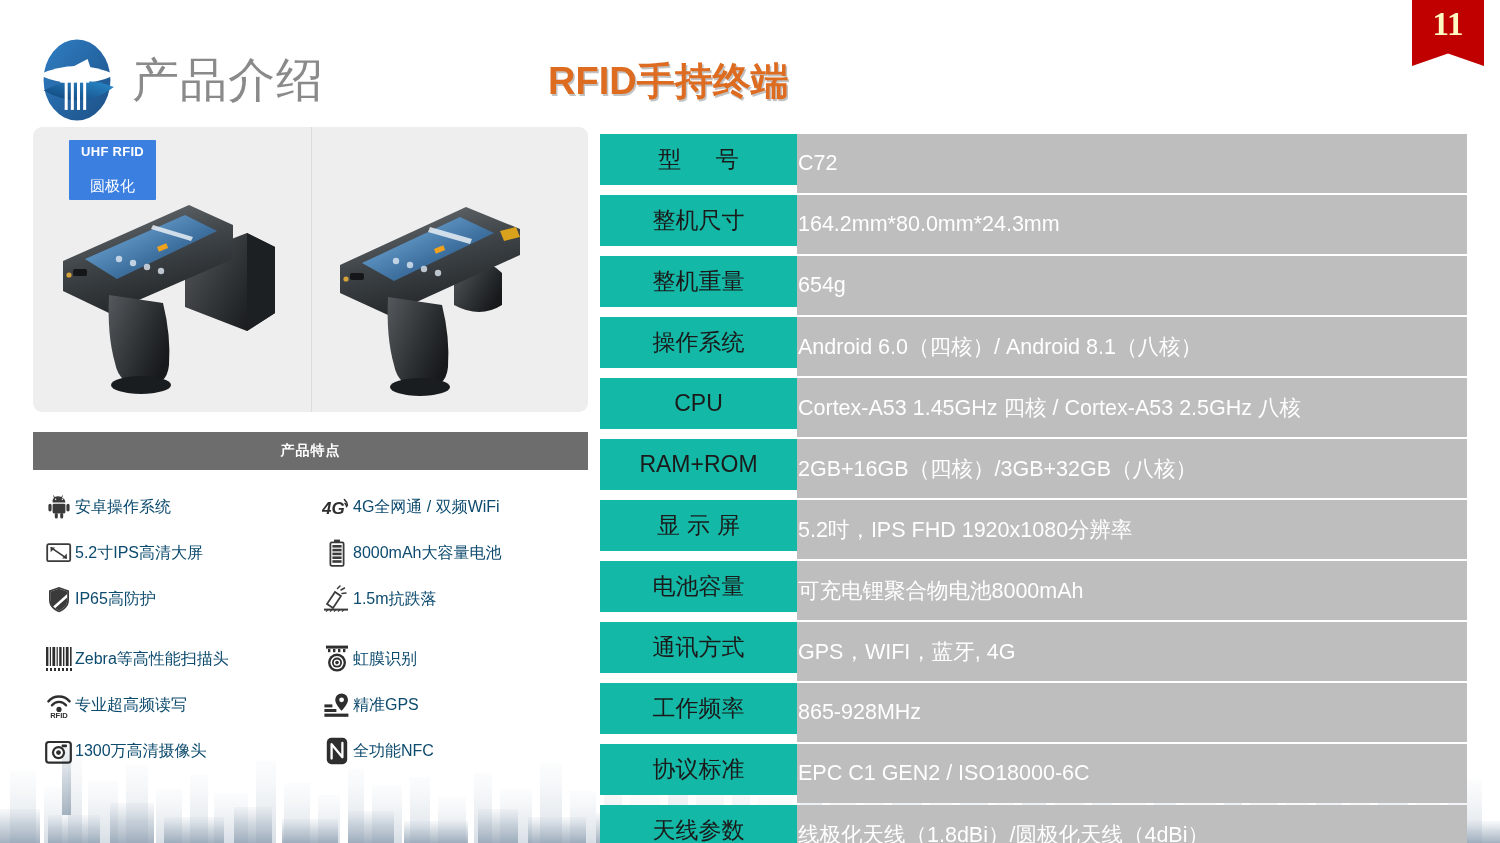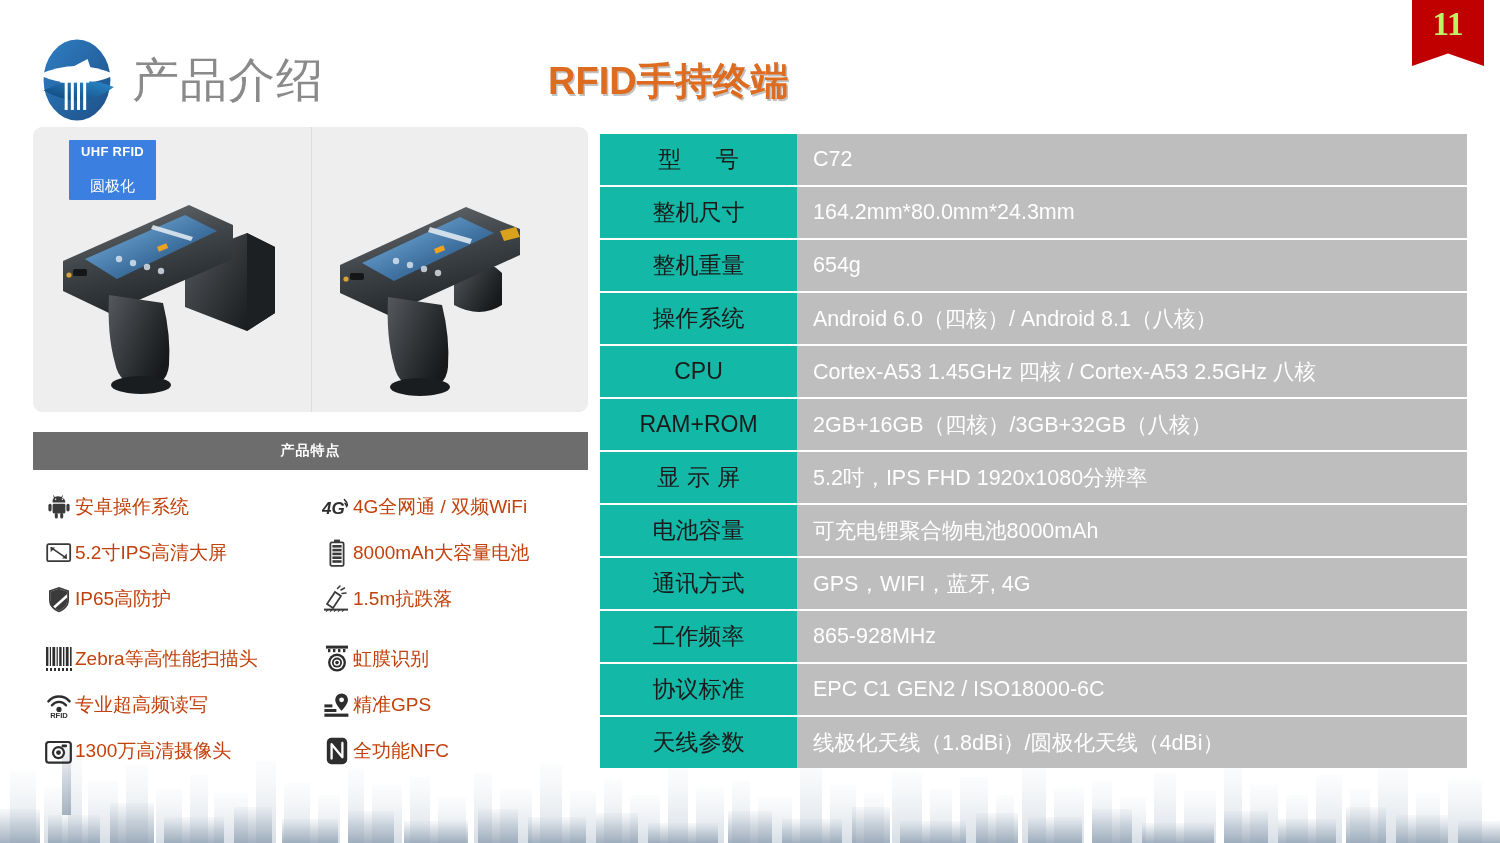--- a/index.html
+++ b/index.html
@@ -31,21 +31,21 @@
 
   
   .page-ribbon {
     position: absolute; right: 16px; top: -4px; width: 72px; height: 70px;
     background: #c00000;
     clip-path: polygon(0 0, 100% 0, 100% 100%, 50% 82%, 0 100%);
     box-shadow: 2px 3px 5px rgba(0,0,0,.25);
     display: flex; align-items: flex-start; justify-content: center;
   }
   .page-ribbon span {
-    color: #bef264; font-family: "Liberation Serif", "DejaVu Serif", serif;
+    color: #fef9c3; font-family: "Liberation Serif", "DejaVu Serif", serif;
     font-size: 33px; font-weight: bold; line-height: 1; margin-top: 12px;
   }
 
   
   .left-col { position: absolute; left: 33px; top: 127px; width: 555px; }
 
   .img-panel { position: relative; width: 555px; height: 285px; background: #eeeeee; display: flex; border-radius: 9px; }
   .img-cell { position: relative; flex: 1 1 50%; height: 285px; }
   .img-cell + .img-cell { border-left: 1px solid #dcdcdc; }
   .img-tag {
@@ -61,36 +61,36 @@
   .bar {
     width: 555px; height: 38px; color: #fff; font-size: 14px; font-weight: bold;
     display: flex; align-items: center; justify-content: center; letter-spacing: 1px;
   }
   .bar.dark { background: #6d6d6d; margin-top: 20px; }
   .bar.light { background: #b0b3b5; margin-top: 20px; }
 
   .feat-grid { display: grid; grid-template-columns: 278px 278px; row-gap: 0px; margin-top: 14px; }
   .feat { display: flex; align-items: center; height: 46px; }
   .feat .ic { width: 42px; min-width: 42px; height: 34px; display:flex; align-items:center; justify-content:center; padding-left:9px; }
-  .feat .lb { font-size: 19px; color: #c2410c; white-space: nowrap; }
+  .feat .lb { font-size: 16px; color: #0c4a6e; white-space: nowrap; }
 
   
   .spec { position: absolute; left: 600px; top: 134px; width: 867px; }
   .srow { display: flex; width: 867px; margin-bottom: 2px; }
   .skey {
     width: 197px; min-width: 197px; background: #14b8a6; color: #1a1a1a;
     display: flex; align-items: center; justify-content: center;
     font-size: 23px; line-height: 1; height: 51px;
   }
   .skey.sp { letter-spacing: 14px; text-indent: 14px; }
   .skey.sp2 { letter-spacing: 7px; text-indent: 7px; }
   .sval {
     flex: 1; background: #bebebe; color: #ffffff;
-    display: flex; align-items: center; padding-left: 16px;
-    font-size: 21.5px; height: 51px; white-space: nowrap;
+    display: flex; align-items: center; padding-left: 1px;
+    font-size: 21.5px; height: 59px; white-space: nowrap;
   }
 </style>
 </head>
 <body>
 
 <div id="slide">
 
   <div class="city-band">
     <svg viewBox="0 0 1500 120" preserveAspectRatio="none" aria-hidden="true">
       <defs>

